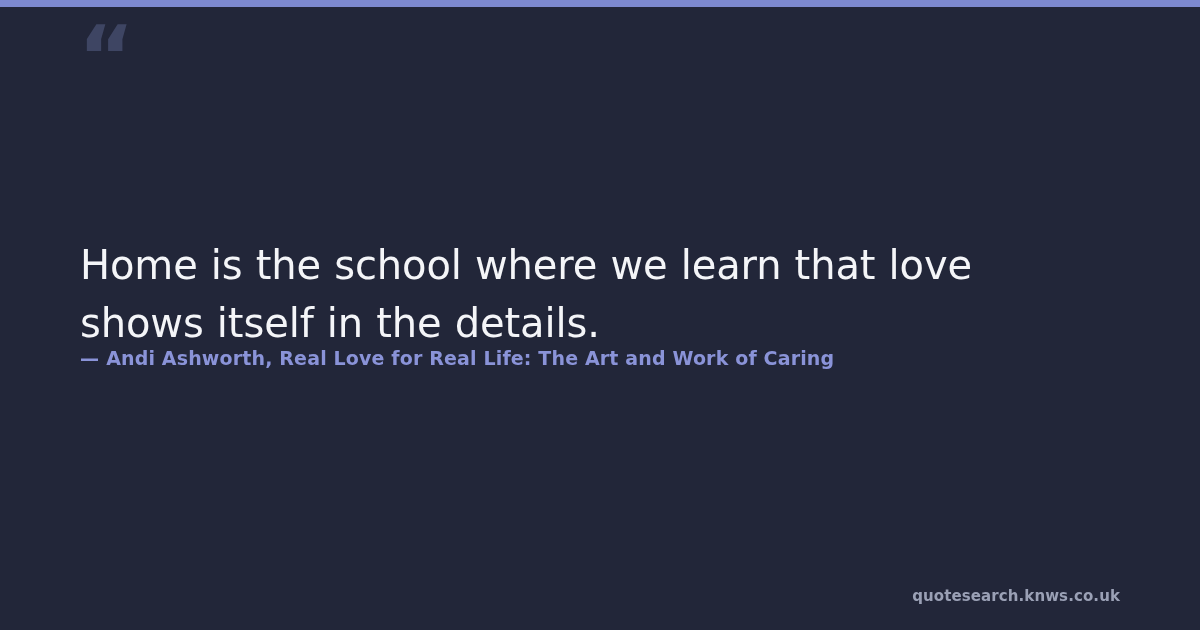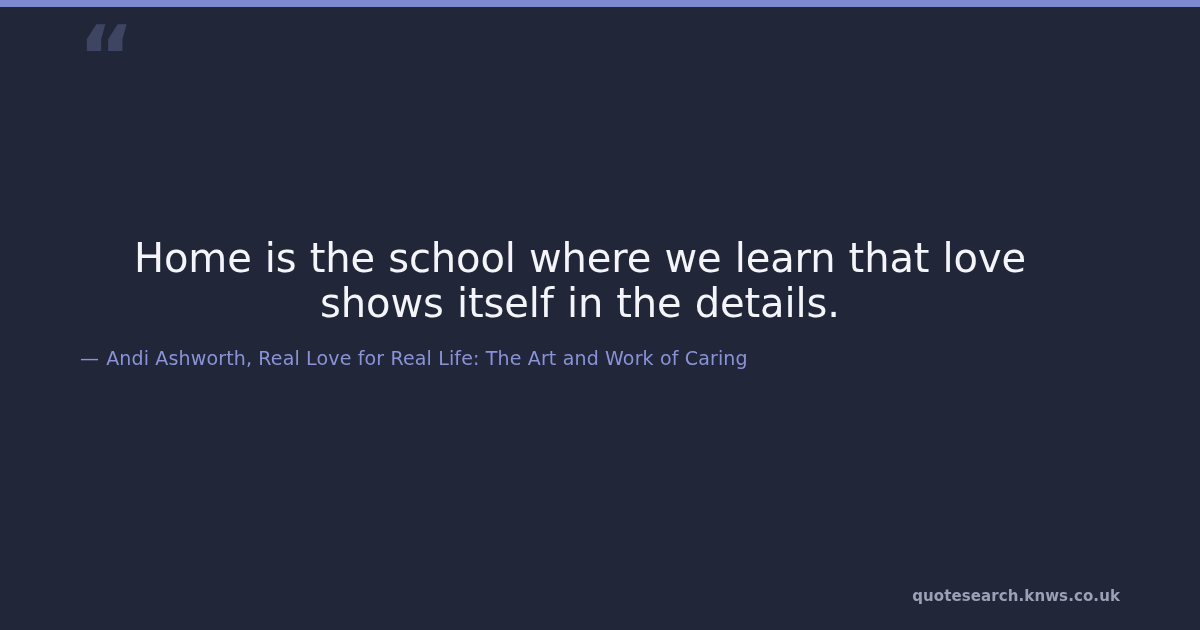--- a/index.html
+++ b/index.html
@@ -49,35 +49,34 @@
   }
 
   
   .quote-body {
     position: absolute;
     left: 80px;
     top: 236px;
     width: 1000px;
     font-size: 40px;
     font-weight: 400;
-    line-height: 45px;
+    line-height: 58px;
     color: #f4f5f8;
     letter-spacing: -0.1px;
     word-spacing: 0.5px;
-    text-align: center;
   }
 
   
   .attribution {
     position: absolute;
     left: 80px;
     top: 345px;
     width: 1040px;
     font-size: 19px;
-    font-weight: 400;
+    font-weight: 700;
     line-height: 26px;
     color: #8a93d8;
     letter-spacing: 0.15px;
   }
   .attribution .dash {
     margin-right: 7px;
   }
 
   
   .site-footer {

